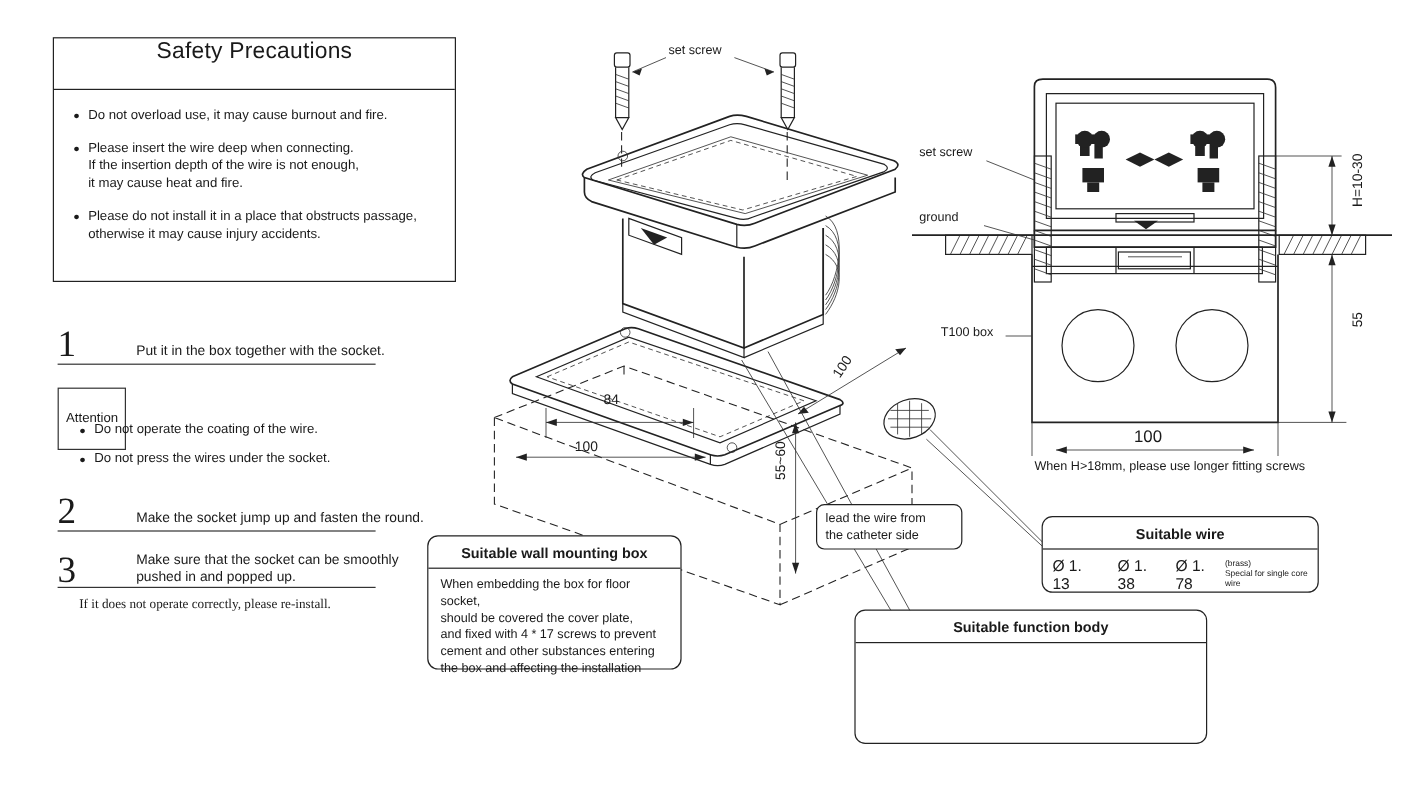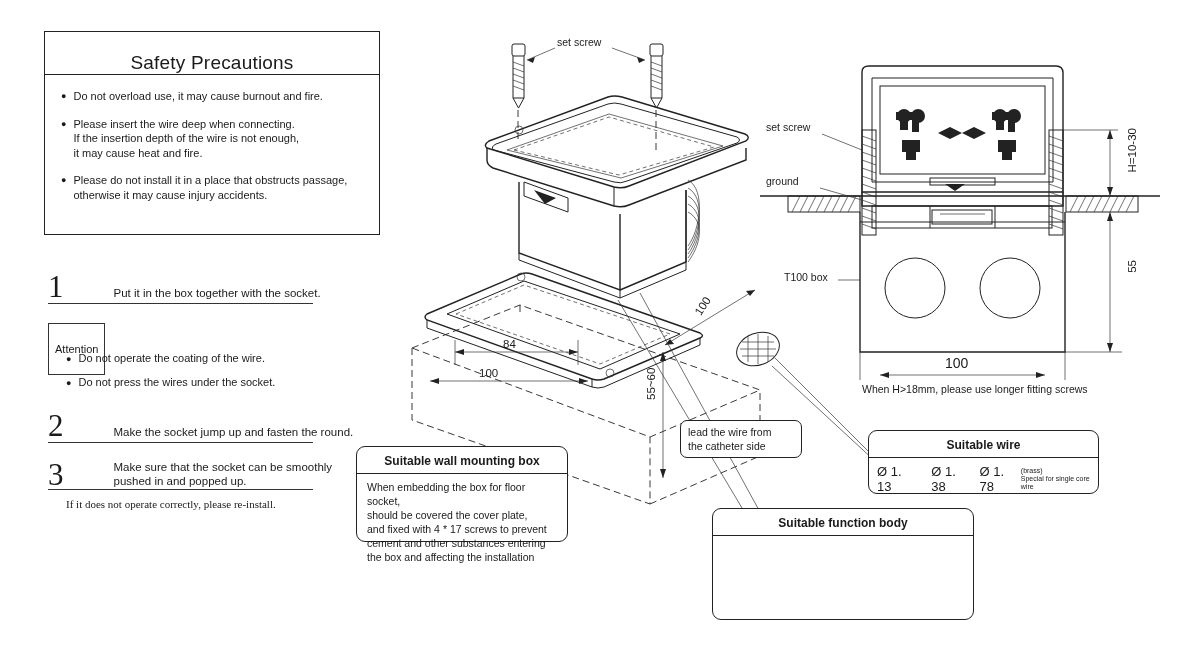--- a/index.html
+++ b/index.html
@@ -3,21 +3,21 @@
 <meta charset="utf-8">
 <style>
   html,body{margin:0;padding:0;}
   body{
     width:1190px;height:656px;background:#ffffff;position:relative;overflow:hidden;
     font-family:"Liberation Sans", sans-serif;color:#1a1a1a;
   }
   .abs{position:absolute;}
   
   #safety-panel{left:44px;top:31px;width:336px;height:204px;border:1px solid #222;box-sizing:border-box;}
-  #safety-title{height:42px;border-bottom:1px solid #222;display:flex;align-items:flex-end;justify-content:center;}
+  #safety-title{height:42px;border-bottom:1px solid #222;display:flex;align-items:flex-start;justify-content:center;}
   #safety-title span{font-size:19px;letter-spacing:.2px;}
   #safety-list{padding:14px 14px 0 16px;}
   .bullet-item{display:flex;margin-bottom:13px;}
   .bullet-item .dot{font-size:9px;line-height:14px;margin-right:7px;}
   .bullet-item .txt{font-size:11px;line-height:14.5px;}
   
   .step{position:absolute;display:flex;align-items:flex-end;}
   .step .num{font-size:31px;line-height:30px;font-family:"Liberation Serif", serif;margin-right:6px;}
   .step .txt{font-size:11.5px;line-height:14px;padding-bottom:2px;padding-left:44px;}
   .uline{position:absolute;border-bottom:1px solid #333;}
@@ -292,35 +292,35 @@
       <path class="thin" d="M860 352 L860 380 M1065 352 L1065 380"></path>
     </g>
   </g>
 </svg>
 
 <div class="lbl" style="left:557px;top:36px;">set screw</div>
 <div class="lbl" style="left:766px;top:121px;">set screw</div>
 <div class="lbl" style="left:766px;top:175px;">ground</div>
 <div class="lbl" style="left:784px;top:271px;">T100 box</div>
 
-<div class="dim" style="left:503px;top:338px;text-align:right;">84</div>
+<div class="dim" style="left:503px;top:328px;text-align:right;">84</div>
 <div class="dim" style="left:479px;top:367px;">100</div>
 <div class="dim" style="left:693px;top:300px;transform:rotate(-57deg);">100</div>
 <div class="dim" style="left:645px;top:400px;transform:rotate(-90deg);transform-origin:left top;">55~60</div>
 
 <div class="dim vert" style="left:1126px;top:128px;">H=10-30</div>
 <div class="dim vert" style="left:1126px;top:260px;">55</div>
 <div class="dim" style="left:945px;top:355px;font-size:14px;">100</div>
 
 <div class="lbl" style="left:862px;top:383px;">When H&gt;18mm, please use longer fitting screws</div>
 
 <div class="small-box" style="left:680px;top:420px;width:122px;white-space:pre-line;">lead the wire from
 the catheter side</div>
 
-<div class="callout" style="left:356px;top:446px;width:212px;height:96px;">
+<div class="callout" style="left:356px;top:446px;width:212px;height:112px;">
   <div class="hd">Suitable wall mounting box</div>
   <div class="hr"></div>
   <div class="bd" style="white-space:pre-line">When embedding the box for floor socket,
 should be covered the cover plate,
 and fixed with 4 * 17 screws  to prevent
 cement and other substances entering
  the box and affecting the installation</div>
 </div>
 
 <div class="callout" style="left:868px;top:430px;width:231px;height:64px;">
@@ -330,16 +330,16 @@
     <span style="font-size:13px;margin-right:19px;">Ø 1. 13</span>
     <span style="font-size:13px;margin-right:13px;">Ø 1. 38</span>
     <span style="font-size:13px;margin-right:6px;">Ø 1. 78</span>
     <span style="font-size:7px;line-height:8px;display:block;padding-top:3px;">
       <span style="display:block">(brass)</span>
       <span style="display:block">Special for single core wire</span>
     </span>
   </div>
 </div>
 
-<div class="callout" style="left:712px;top:508px;width:262px;height:112px;">
+<div class="callout" style="left:712px;top:508px;width:294px;height:112px;">
   <div class="hd">Suitable function body</div>
   <div class="hr"></div>
 </div>
 
 </body></html>

